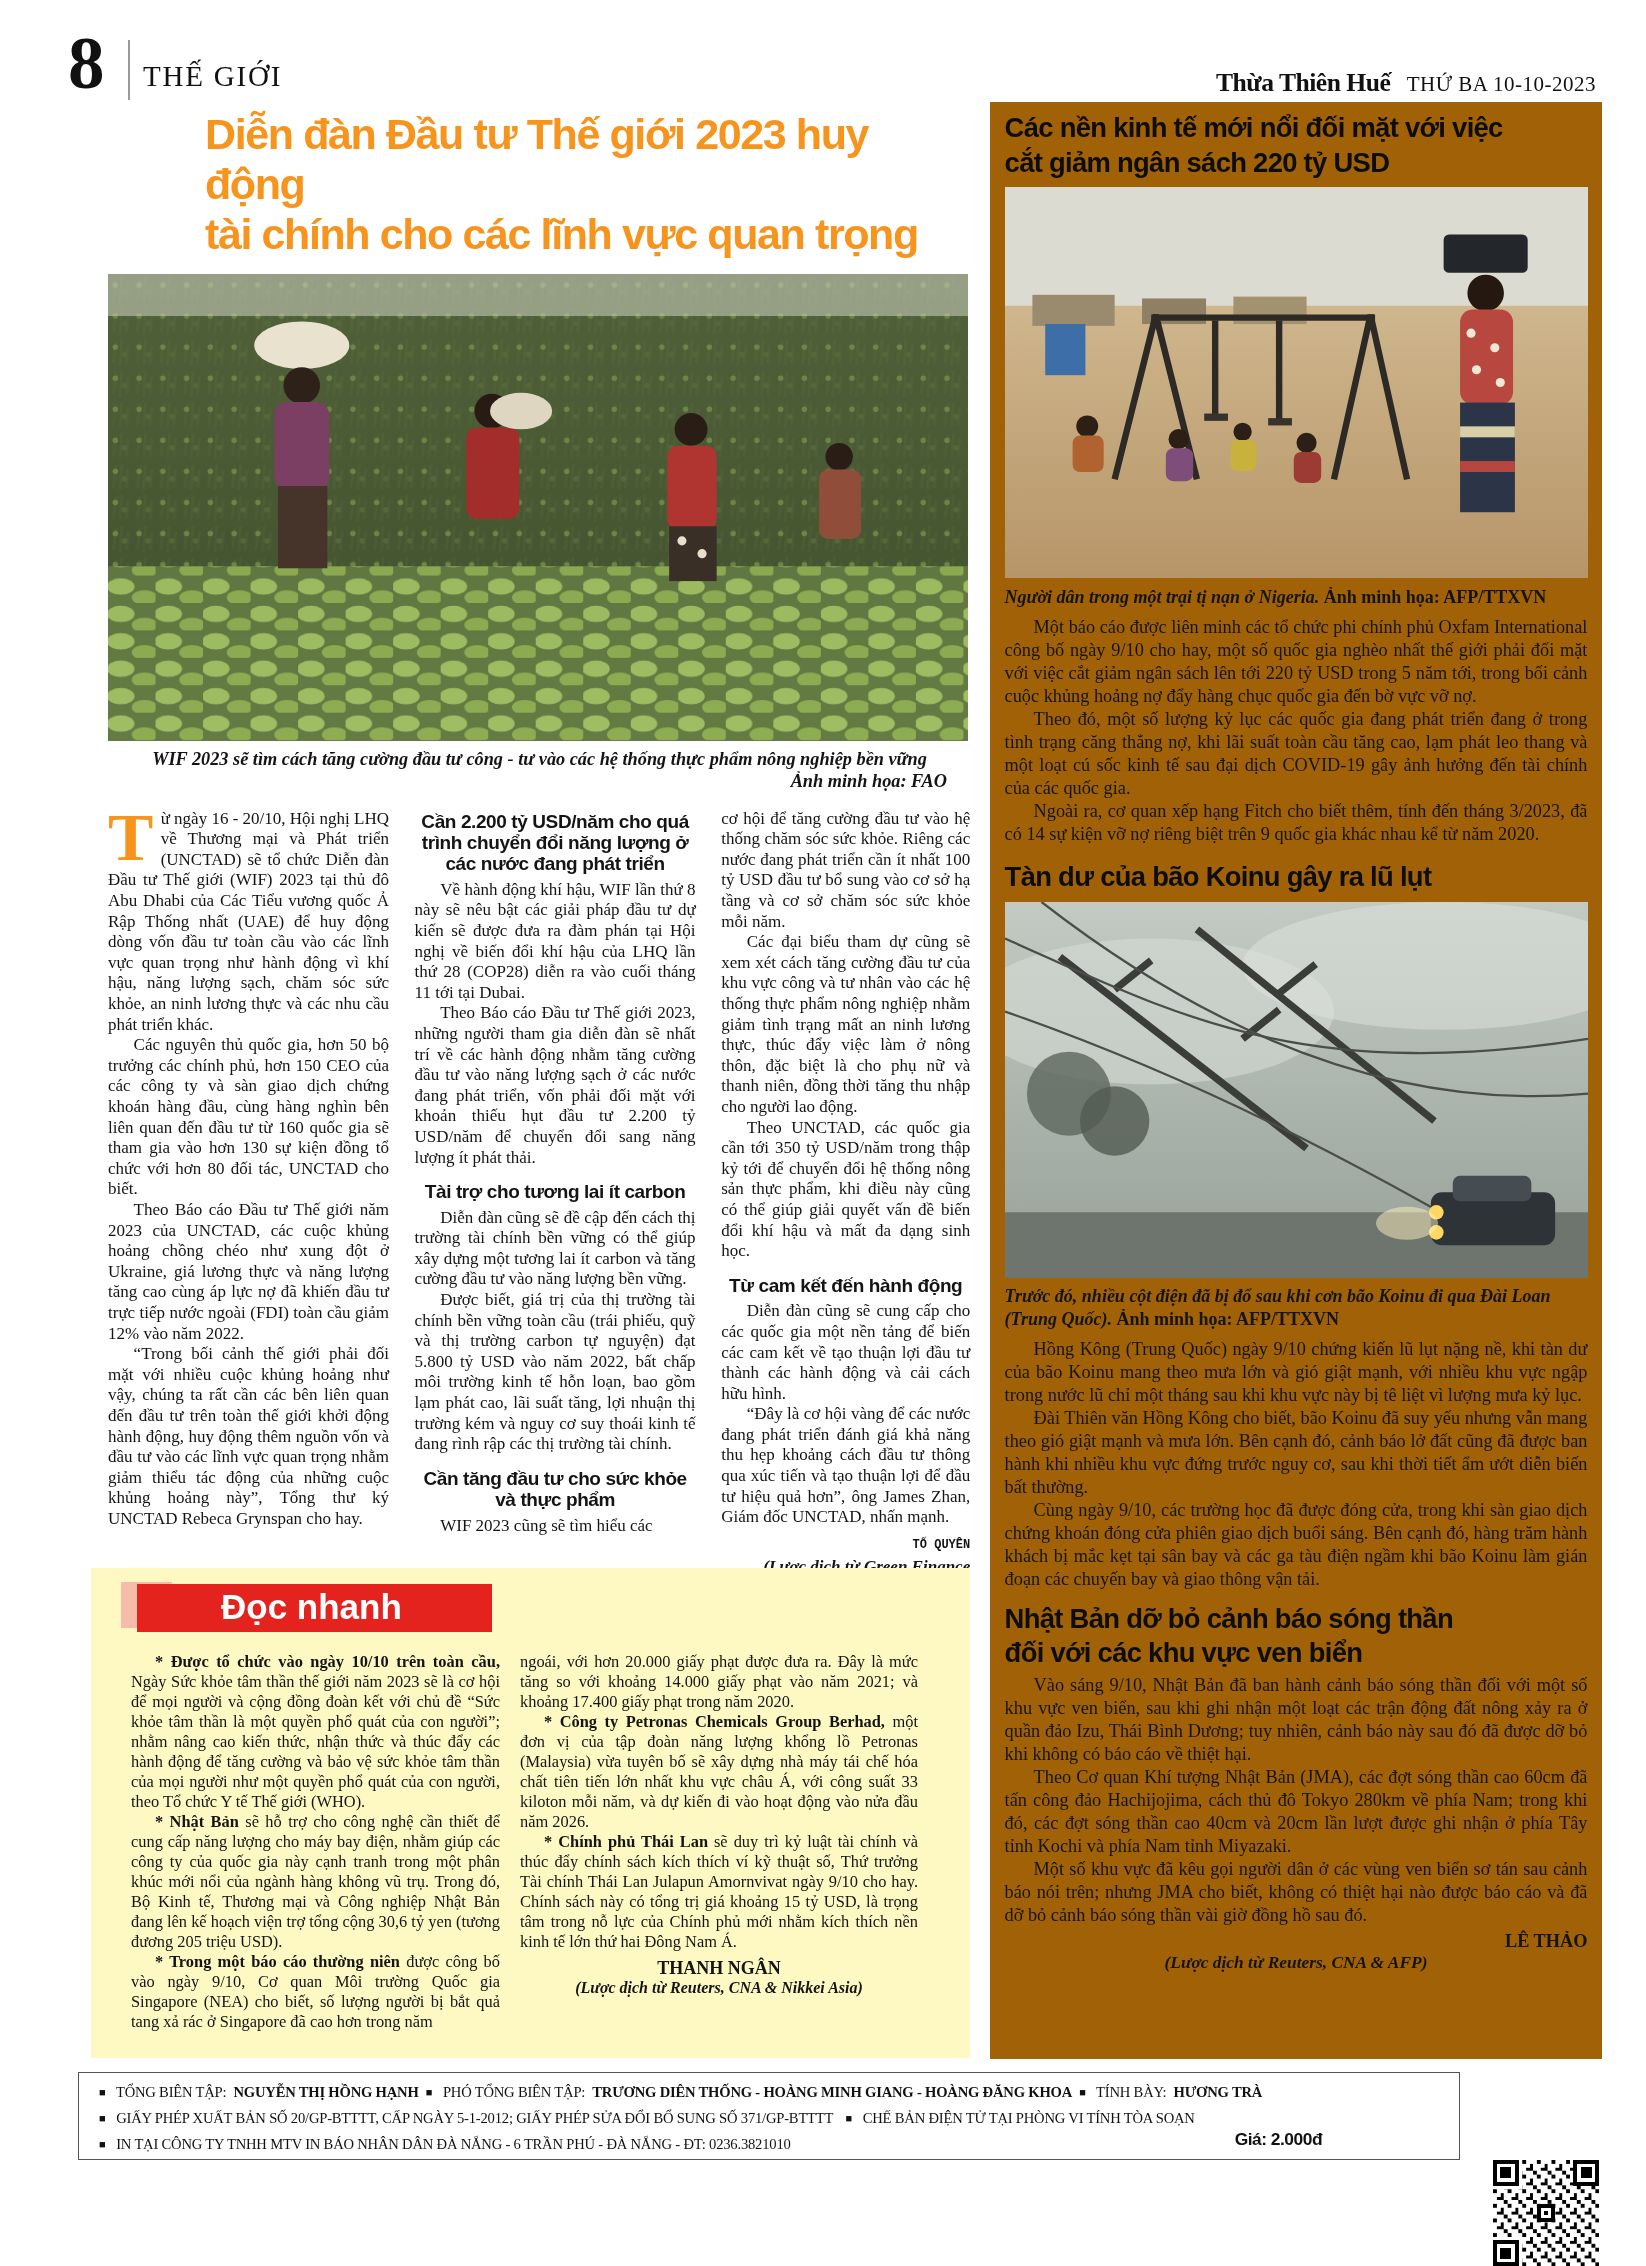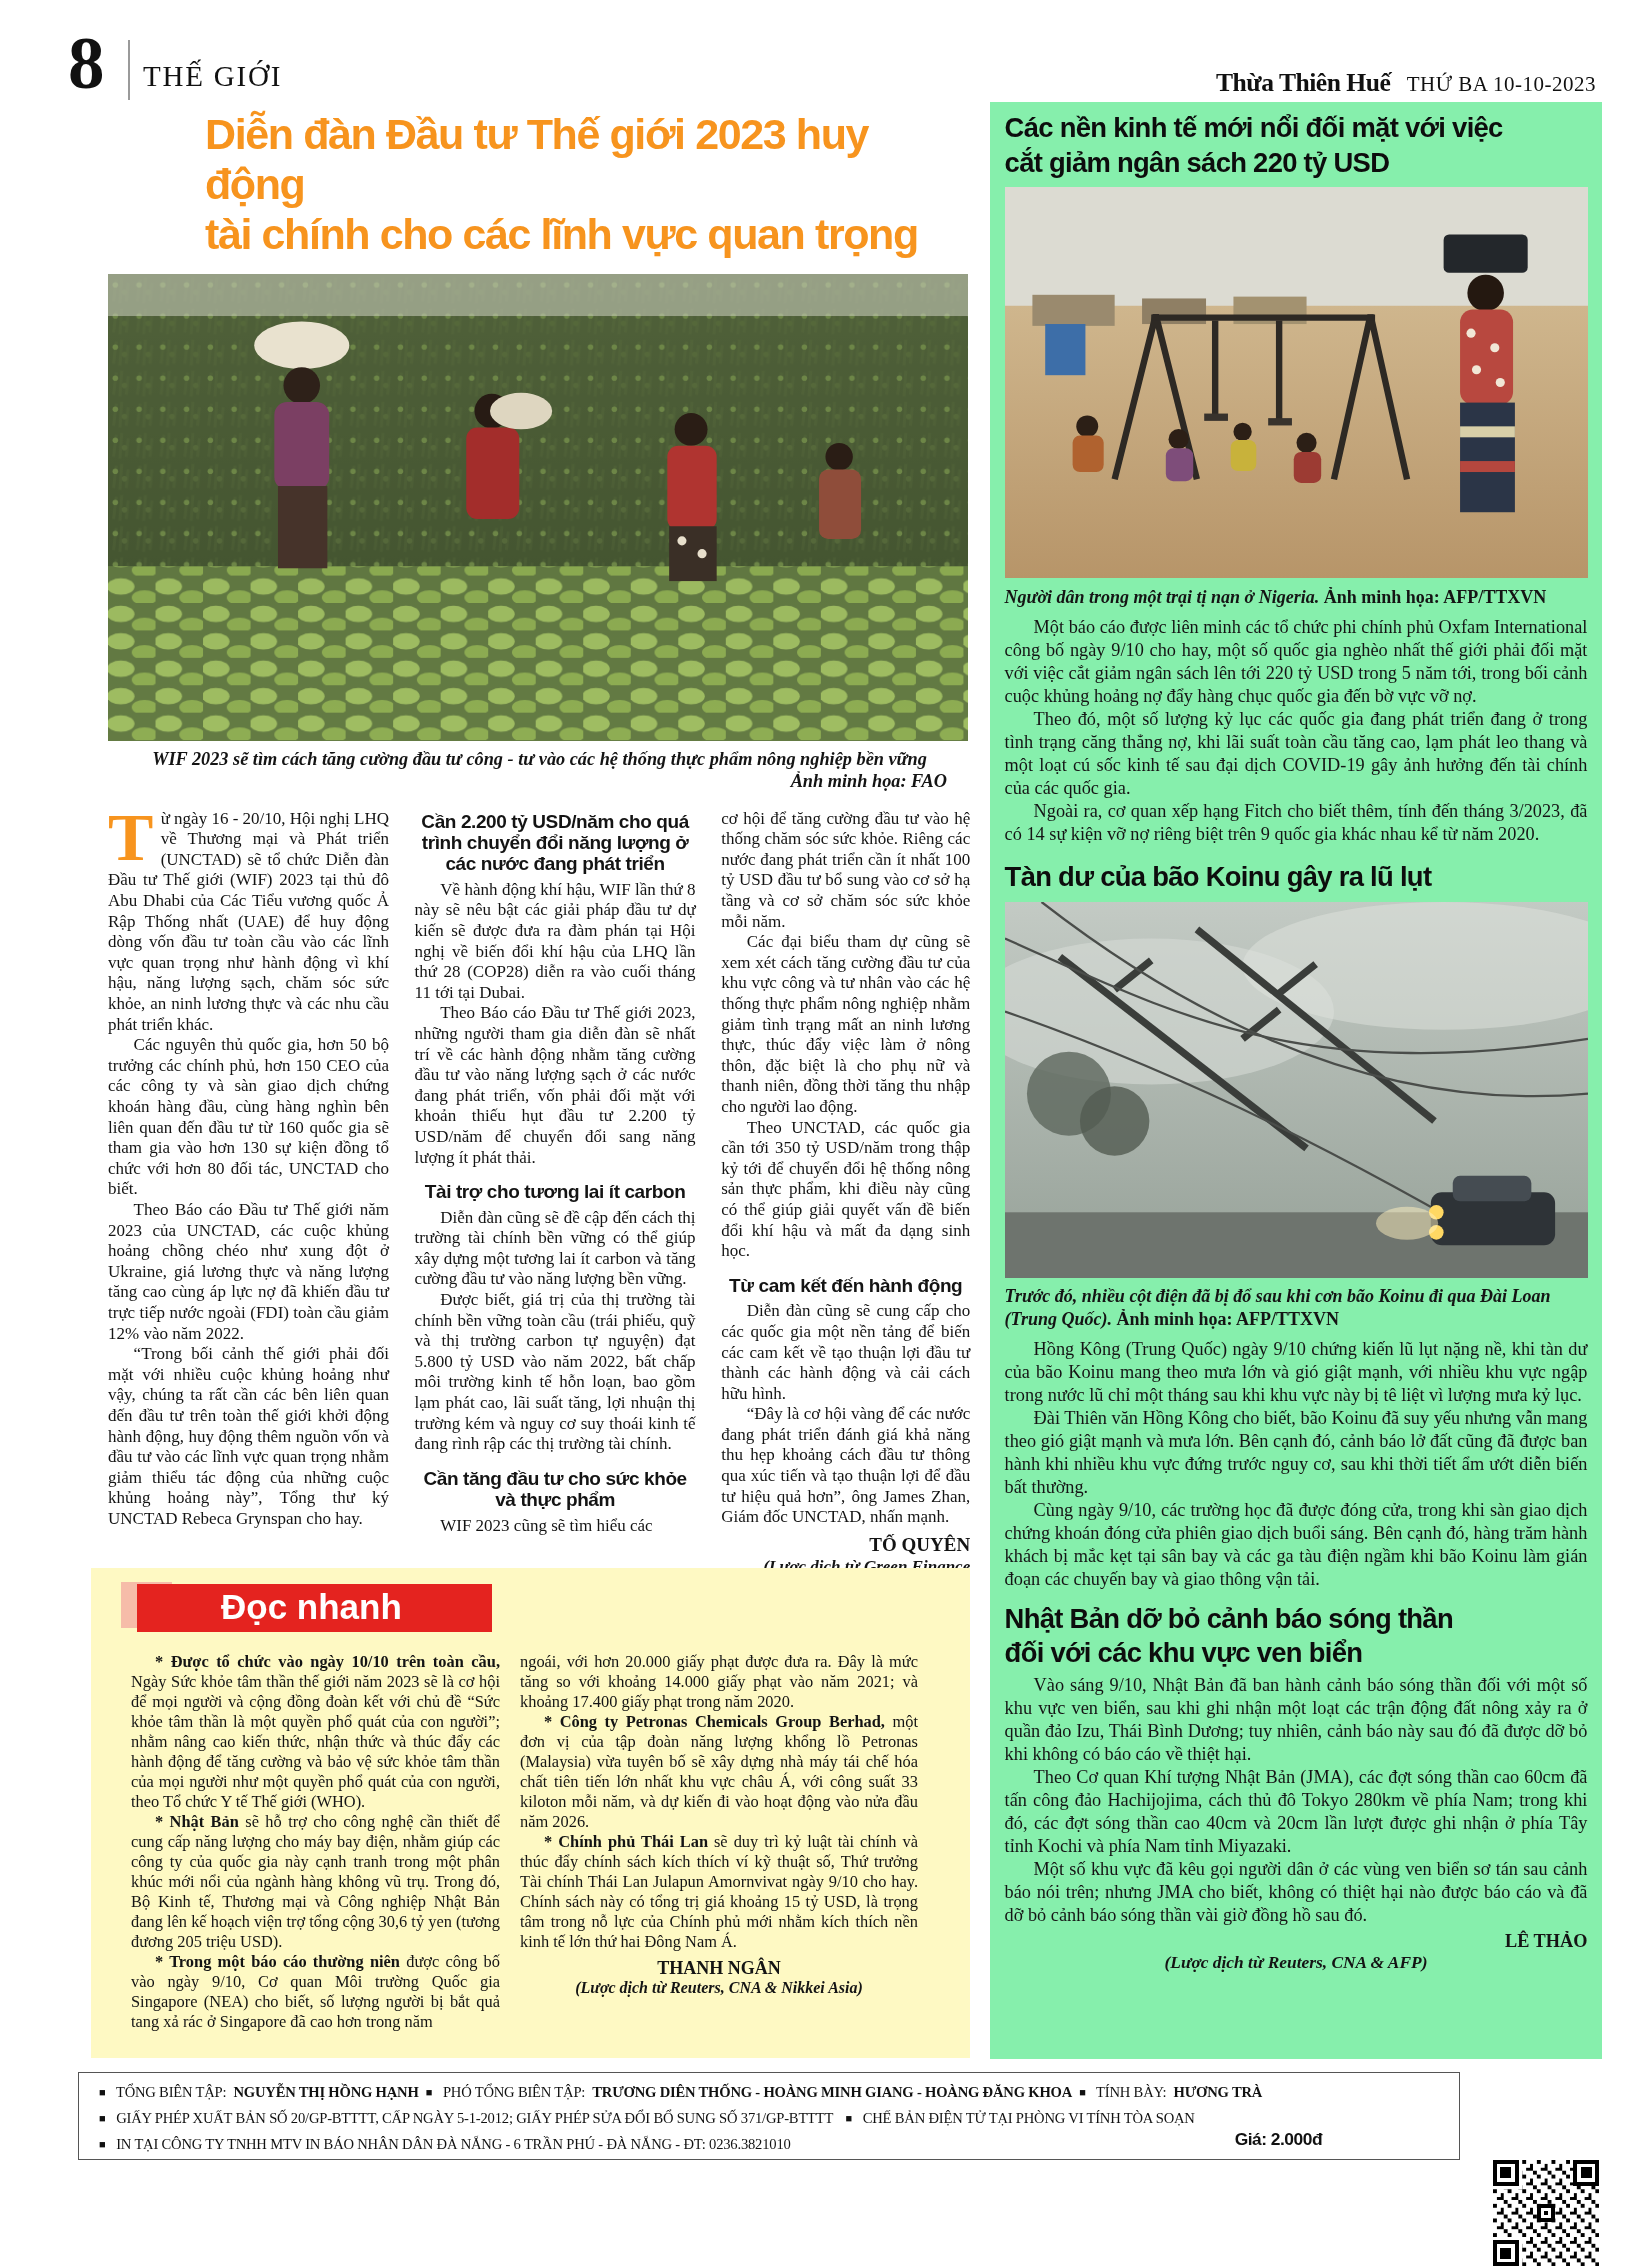--- a/index.html
+++ b/index.html
@@ -24,38 +24,38 @@
   .main-cap .c2{text-align:right;padding-right:24px;margin-top:1.8px;}
   .main-cols{display:flex;gap:25.6px;margin-top:16.4px;}
   .mcol{font-size:17px;line-height:20.6px;text-align:justify;}
   .mcol1{width:281px;}.mcol2{width:281px;}.mcol3{width:249px;}
   .bp{margin:0;text-indent:25.6px;}
   .bp.noind{text-indent:0;}
   .dropcap{float:left;color:#F7941E;font-size:68px;line-height:51px;font-weight:700;margin:3.7px 7.3px 0 0;}
   .subhead{font-family:"Liberation Sans","DejaVu Sans",sans-serif;font-weight:700;letter-spacing:-0.4px;
            font-size:19px;line-height:1.12;margin:12.8px 0 5.5px;text-align:center;}
   .subhead.first{margin-top:1.8px;}
-  .byline{ text-align:right;font-weight:700;margin-top:7.3px;font-size:19px;}
+  .byline{ text-align:right;font-weight:700;margin-top:7.3px;font-size:12px;font-family:Liberation Mono, monospace;}
   .byline-credit{text-align:right;font-weight:700;font-style:italic;font-size:17px;line-height:1.25;}
 
   
   .quick{position:absolute;left:91px;top:1568px;width:879px;height:490px;background:#fef9c3;overflow:hidden;}
   .qr-square{position:absolute;left:30px;top:13.7px;width:51px;height:46px;background:#F6BCA9;}
   .qr-bar{position:absolute;left:46px;top:15.5px;width:355px;height:48px;background:#E4231F;
           color:#fff;font-size:35px;line-height:46px;padding-left:84px;box-sizing:border-box;letter-spacing:0;}
   .qr-cols{position:absolute;left:40px;top:84px;display:flex;gap:20px;}
   .qcol{font-size:16.4px;line-height:20px;text-align:justify;}
   .qcol1{width:369px;}.qcol2{width:398px;}
   .qp{margin:0;text-indent:24px;}
   .qp.noind{text-indent:0;}
   .q-byline{text-align:center;font-weight:700;font-size:18px;margin-top:5.5px;}
   .q-credit{text-align:center;font-weight:700;font-style:italic;font-size:16px;}
 
   
-  .sidebar{position:absolute;left:990px;top:102px;width:612px;height:1957px;background:#86efac;
+  .sidebar{position:absolute;left:990px;top:102px;width:612px;height:1957px;background:#a16207;
            box-sizing:border-box;padding:9.1px 14.6px 0;}
   .sb-title{font-family:"Liberation Sans","DejaVu Sans",sans-serif;font-weight:700;color:#0d0d0d;
             font-size:27.4px;line-height:1.26;letter-spacing:-0.7px;}
   .sb-photo{display:block;width:583px;margin:7.3px 0 7.3px;}
   .sb-cap{font-size:18px;line-height:1.25;font-weight:700;font-style:italic;}
   .sb-cap b{font-style:normal;}
   .sb-body{font-size:18.3px;line-height:23px;text-align:justify;margin-top:7.3px;}
   .sb-body .bp{text-indent:29px;}
   .mt16{margin-top:14.6px;}.mt12{margin-top:11px;}
   .sb-byline{text-align:right;font-weight:700;font-size:18.3px;margin-top:3.7px;}

